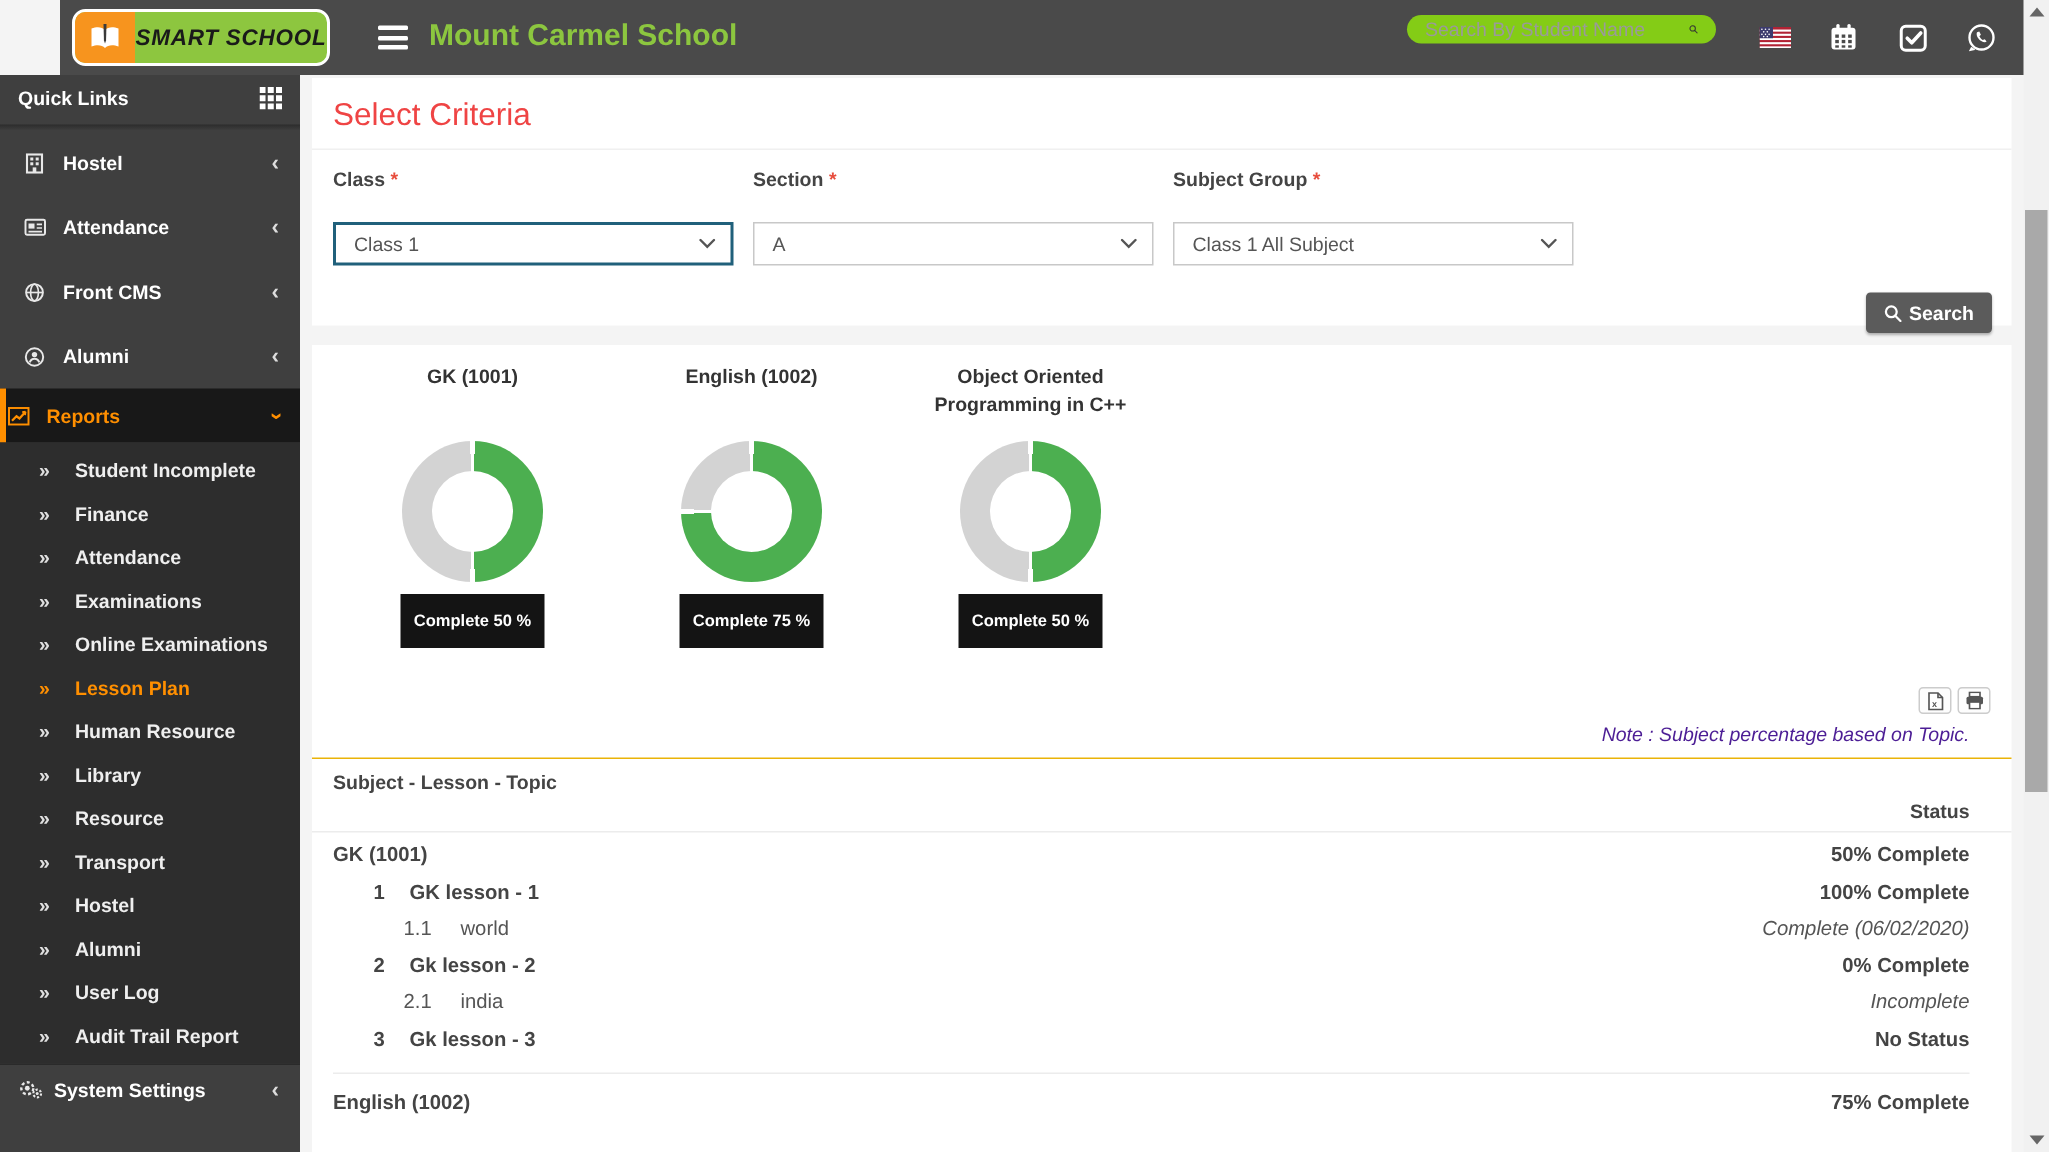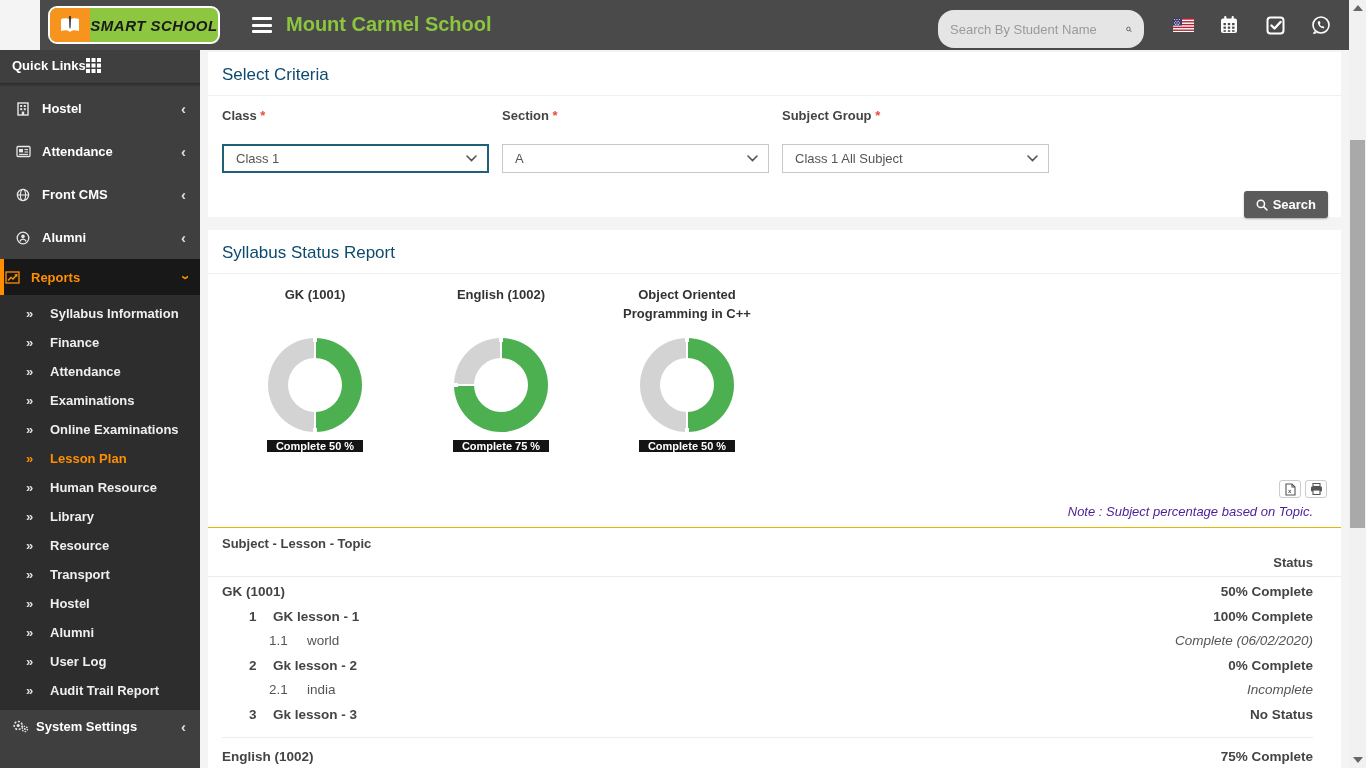--- a/index.html
+++ b/index.html
@@ -6,72 +6,72 @@
   html,body { width:1366px; height:768px; overflow:hidden; font-family:"Liberation Sans","DejaVu Sans",sans-serif; background:#f4f4f4; }
 
   
   #header { position:absolute; left:0; top:0; width:1349px; height:50px; background:#4a4a4a; z-index:5;margin-left:40px; }
   .logo-wrap { position:absolute; left:8px; top:6px; width:172px; height:38px; border:2px solid #fff; border-radius:9px; overflow:hidden; display:flex; background:#8dc63f; }
   .logo-orange { width:40px; height:100%; background:#f7941e; display:flex; align-items:center; justify-content:center; }
   .logo-text { flex:1; display:flex; align-items:center; justify-content:center; font-weight:bold; font-style:italic; font-size:15px; letter-spacing:.5px; color:#1a1a1a; }
   .hamburger { position:absolute; left:212px; top:17px; width:20px; height:16px; display:flex; flex-direction:column; justify-content:space-between; cursor:pointer; }
   .hamburger span { display:block; height:3px; background:#fff; border-radius:1px; }
   .school-title { position:absolute; left:246px; top:13px; font-size:20px; font-weight:bold; color:#8cc63f; }
-  .search-pill { position:absolute; left:898px; top:10px; width:206px; height:38px; background:#e5e5e5; border-radius:16px; display:flex; align-items:center; padding:0 12px; }
+  .search-pill { position:absolute; left:898px; top:10px; width:206px; height:19px; background:#84cc16; border-radius:16px; display:flex; align-items:center; padding:0 12px; }
   .search-pill input { flex:1; border:none; outline:none; font-size:13px; color:#555; background:transparent; }
   .search-pill input::placeholder { color:#9a9a9a; }
   .hdr-icon { position:absolute; top:12px; width:26px; height:26px; display:flex; align-items:center; justify-content:center; cursor:pointer; }
 
   
   #scrollbar { position:absolute; left:1349px; top:0; width:17px; height:768px; background:#f1f1f1; z-index:6; }
   .sb-arrow-up { position:absolute; top:5px; left:4px; width:0; height:0; border-left:5px solid transparent; border-right:5px solid transparent; border-bottom:6px solid #666; }
   .sb-arrow-down { position:absolute; bottom:5px; left:4px; width:0; height:0; border-left:5px solid transparent; border-right:5px solid transparent; border-top:6px solid #666; }
   .sb-thumb { position:absolute; top:140px; left:1px; width:15px; height:388px; background:#a9a9a9; }
 
   
   #sidebar { position:absolute; left:0; top:50px; width:200px; height:718px; background:#3f3f3f; color:#fff; }
   .session { padding:11px 12px 4px; font-size:13px; font-weight:bold; }
-  .quicklinks { padding:8px 12px 10px; font-size:13px; font-weight:bold; display:flex; align-items:center; cursor:pointer; }
+  .quicklinks { padding:8px 12px 10px; font-size:13px; font-weight:bold; display:flex; align-items:center; justify-content:space-between; cursor:pointer; }
   .menu-shadow { height:4px; background:linear-gradient(#2c2c2c,#3f3f3f); }
   .menu-item { height:43px; display:flex; align-items:center; padding:0 14px 0 16px; font-size:13px; font-weight:bold; cursor:pointer; }
   .menu-item .mi-icon { width:26px; display:flex; align-items:center; }
   .menu-item .chev { margin-left:auto; font-size:15px; color:#ddd; }
   .menu-item.active { height:36px; background:#181818; color:#ff8f00; border-left:4px solid #ff8f00; padding-left:1px; }
   .menu-item.active .chev { color:#ff8f00; display:inline-block; transform:rotate(-90deg); }
   #submenu { background:#2d2d2d; padding:4px 0; }
   .sub-item { height:29px; display:flex; align-items:center; padding-left:26px; font-size:13px; font-weight:bold; color:#efefef; cursor:pointer; }
   .sub-item .sub-icon { width:24px; font-size:13px; color:#e0e0e0; }
   .sub-item.active { color:#ff8f00; }
   .sub-item.active .sub-icon { color:#ff8f00; }
   .menu-footer { height:33px; border-top:1px solid #2a2a2a; display:flex; align-items:center; padding:0 14px 0 12px; font-size:13px; font-weight:bold; cursor:pointer; }
   .menu-footer .mi-icon { width:24px; display:flex; }
   .menu-footer .chev { margin-left:auto; font-size:15px; color:#ddd; }
 
   
   #main { position:absolute; left:200px; top:50px; width:1149px; height:718px; background:#f4f4f4; overflow:hidden; }
   .panel { background:#fff; margin:0 8px; }
   #panel-criteria { margin-top:2px; height:165px; }
-  .panel-title { font-size:17px; color:#0c4a6e; padding:13px 14px 10px; border-bottom:1px solid #f0f0f0; }
+  .panel-title { font-size:21px; color:#ef4444; padding:13px 14px 10px; border-bottom:1px solid #f0f0f0; }
   .form-row { display:flex; gap:13px; padding:12px 14px 0; }
   .field { width:267px; }
   .field label { display:block; font-size:13px; font-weight:bold; color:#444; margin-bottom:21px; }
   .req { color:#e74c3c; }
   .select { height:29px; border:1px solid #c8c8c8; display:flex; align-items:center; padding:0 10px 0 12px; font-size:13px; color:#555; cursor:pointer; background:#fff; }
   .select.focused { border:2px solid #20607b; }
   .select .select-value { flex:1; }
   .btn-row { display:flex; justify-content:flex-end; padding:18px 13px 0; }
   .search-btn { background:#5b5b5b; color:#fff; border:none; border-radius:3px; height:27px; padding:0 12px; font-size:13px; font-weight:bold; display:flex; align-items:center; gap:5px; cursor:pointer; box-shadow:0 1px 2px rgba(0,0,0,.3); font-family:inherit; }
 
   #panel-report { margin-top:13px; height:600px; }
   .charts-row { display:flex; padding:10px 0 0 14px; }
   .chart { width:186px; text-align:center; }
   .chart-title { height:50px; font-size:13px; font-weight:bold; color:#333; padding:2px 20px 0; line-height:1.45; }
   .donut { width:94px; height:94px; border-radius:50%; margin:4px auto 0; position:relative; }
   .donut .hole { position:absolute; inset:20px; background:#fff; border-radius:50%; }
-  .badge { display:inline-block; margin-top:8px; background:#141414; color:#fff; font-size:11px; font-weight:bold; padding:0 9px; }
+  .badge { display:inline-block; margin-top:8px; background:#141414; color:#fff; font-size:11px; font-weight:bold; padding:12px 9px; }
   .export-row { display:flex; justify-content:flex-end; gap:4px; padding:26px 14px 0; }
   .tool-btn { width:22px; height:18px; border:1px solid #ccc; border-radius:3px; background:#fdfdfd; display:flex; align-items:center; justify-content:center; cursor:pointer; }
   .note-row { text-align:right; font-size:13px; font-style:italic; color:#4c1d95; padding:6px 28px 8px 0; border-bottom:1px solid #eab308; }
   .table-head { padding:8px 28px 6px 14px; border-bottom:1px solid #ececec; }
   .th-left { font-size:13px; font-weight:bold; color:#444; }
   .th-right { text-align:right; font-size:13px; font-weight:bold; color:#444; margin-top:4px; }
   #table-rows { padding:3px 28px 0 14px; }
   .t-row { display:flex; align-items:center; line-height:24.5px; font-size:13.5px; color:#444; }
   .t-row .num { font-weight:bold; width:0; text-align:left; }
   .t-row .label { font-weight:bold; }
@@ -263,21 +263,21 @@
         </svg>
       </span>
     <span class="mi-label">Reports</span>
     <span class="chev">‹</span>
   </div>
 
   <div id="submenu">
 
       <div class="sub-item">
         <span class="sub-icon">»</span>
-        <span>Syllabus Information</span>
+        <span>Student Incomplete</span>
       </div>
 
       <div class="sub-item">
         <span class="sub-icon">»</span>
         <span>Finance</span>
       </div>
 
       <div class="sub-item">
         <span class="sub-icon">»</span>
         <span>Attendance</span>
@@ -391,21 +391,20 @@
         <svg width="12" height="12" viewBox="0 0 16 16">
             <circle cx="6.5" cy="6.5" r="4.8" fill="none" stroke="#fff" stroke-width="2"></circle>
             <line x1="10.2" y1="10.2" x2="14.6" y2="14.6" stroke="#fff" stroke-width="2" stroke-linecap="round"></line>
           </svg>
         <span>Search</span>
       </button>
     </div>
   </div>
 
   <div class="panel" id="panel-report">
-    <div class="panel-title">Syllabus Status Report</div>
 
     <div class="charts-row">
 
         <div class="chart">
           <div class="chart-title">GK (1001)</div>
           <div class="donut" style="background: conic-gradient(rgb(255, 255, 255) 0deg, rgb(255, 255, 255) 2deg, rgb(76, 175, 80) 2deg, rgb(76, 175, 80) 178deg, rgb(255, 255, 255) 178deg, rgb(255, 255, 255) 182deg, rgb(211, 211, 211) 182deg, rgb(211, 211, 211) 358deg, rgb(255, 255, 255) 358deg, rgb(255, 255, 255) 360deg);">
             <div class="hole"></div>
           </div>
           <div><span class="badge">Complete 50 %</span></div>
         </div>

